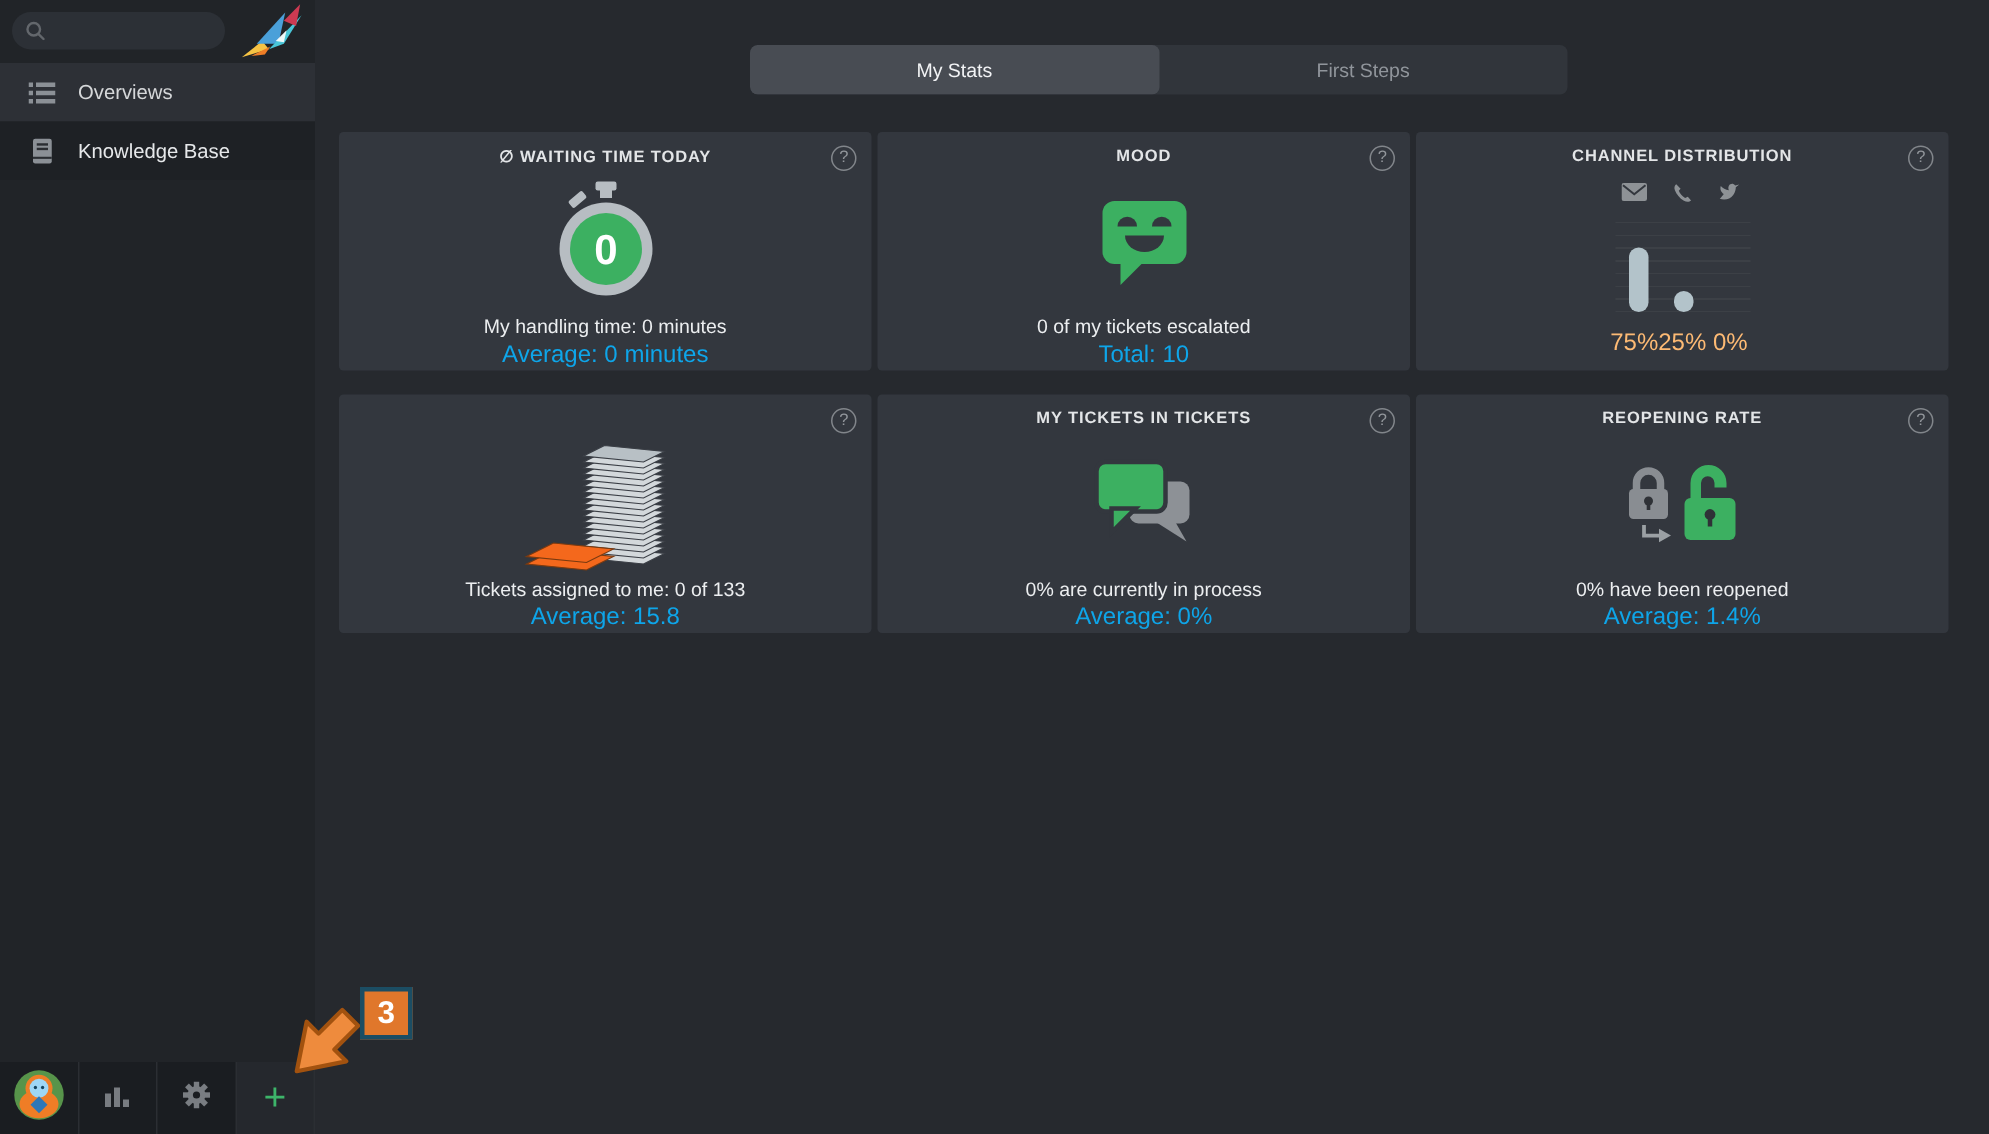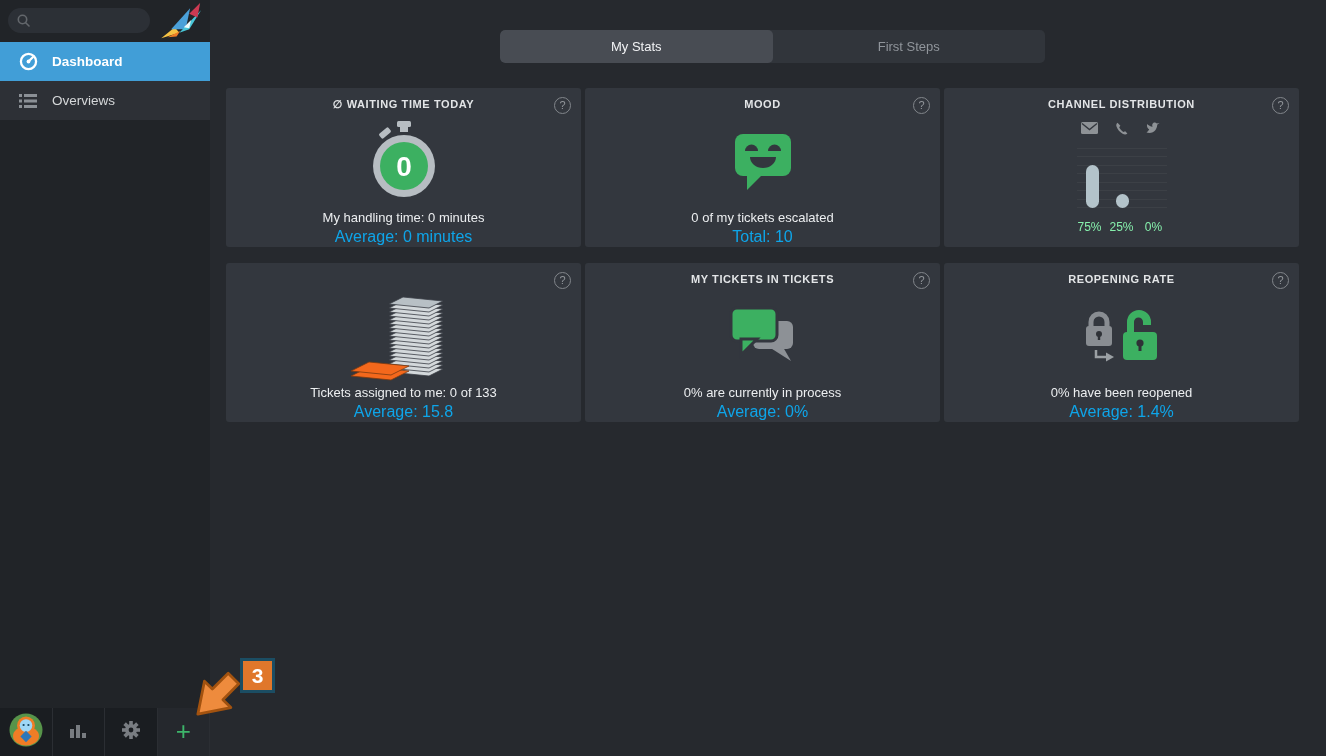--- a/index.html
+++ b/index.html
@@ -59,21 +59,21 @@
   
   .chan-icons { position:absolute; top:34px; left:0; right:0; display:flex;
     justify-content:center; }
   .chan-icons .ci { width:32px; display:flex; justify-content:center; }
   .chan-chart { position:absolute; top:60px; left:133px; width:90px; height:60px;
     background:repeating-linear-gradient(#3c4046 0 1px, transparent 1px 8.5px);
     display:flex; justify-content:center; align-items:flex-end; }
   .chan-col { width:32px; display:flex; justify-content:center; align-items:flex-end; }
   .bar { width:13px; border-radius:7px; background:#b3c3ca; }
   .chan-labels { position:absolute; top:132px; left:0; right:0; display:flex;
-    justify-content:center; font-size:12px; color:#86efac; }
+    justify-content:center; font-size:16px; color:#fdba74; }
   .chan-labels span { width:32px; text-align:center; }
 
   
   .anno-badge { position:absolute; left:240px; top:658px; width:35px; height:35px;
     background:#e0772b; border:3px solid #1b4d63; color:#fff; font-size:21px;
     font-weight:700; display:flex; align-items:center; justify-content:center;
     z-index:6; }
   .anno-arrow { position:absolute; left:187px; top:669px; width:56px; height:56px;
     transform:rotate(45deg); z-index:5; }
 </style>
@@ -97,42 +97,43 @@
         <polygon points="9,39 23,32 19,38" fill="#ef7d26"></polygon>
         <polygon points="13,30 34,7 29,30" fill="#4aa0d9"></polygon>
         <polygon points="22,34 46,9 33,30" fill="#49c6d8"></polygon>
         <polygon points="33,13 45,1 42,17" fill="#cc3a52"></polygon>
         <polygon points="27,28 35,20 33,29" fill="#ffffff" opacity="0.9"></polygon>
       </svg>
     </span>
   </div>
 
   <nav>
-    <div class="nav-item active">
-      <span class="nicon">
-        <svg width="19" height="19" viewBox="0 0 20 20">
-          <circle cx="10" cy="10" r="8" fill="none" stroke="#fff" stroke-width="2.4"></circle>
-          <line x1="10" y1="10" x2="14.5" y2="5.5" stroke="#fff" stroke-width="2.4" stroke-linecap="round"></line>
-          <circle cx="10" cy="10" r="2" fill="#fff"></circle>
-        </svg>
-      </span>
-      <span>Dashboard</span>
-    </div>
     <div class="nav-item row-light">
       <span class="nicon">
         <svg width="18" height="16" viewBox="0 0 18 16" fill="#8b9096">
           <rect x="0" y="1" width="3" height="3"></rect>
             <rect x="5" y="1" width="13" height="3"></rect>
           <rect x="0" y="6.5" width="3" height="3"></rect>
             <rect x="5" y="6.5" width="13" height="3"></rect>
           <rect x="0" y="12" width="3" height="3"></rect>
             <rect x="5" y="12" width="13" height="3"></rect>
         </svg>
       </span>
       <span>Overviews</span>
+    </div>
+    <div class="nav-item row-dark">
+      <span class="nicon">
+        <svg width="15" height="18" viewBox="0 0 15 18">
+          <rect x="1" y="0.5" width="12.5" height="16.5" rx="1.5" fill="#8b9096"></rect>
+          <rect x="3.5" y="3.5" width="7.5" height="1.6" fill="#2a2d32"></rect>
+          <rect x="3.5" y="6.5" width="7.5" height="1.6" fill="#2a2d32"></rect>
+          <rect x="1" y="12.5" width="12.5" height="1.4" fill="#2a2d32"></rect>
+        </svg>
+      </span>
+      <span>Knowledge Base</span>
     </div>
   </nav>
 
   <div class="taskbar">
     <div class="task-cell">
       <span>
         <svg width="34" height="34" viewBox="0 0 34 34">
           <circle cx="17" cy="17" r="16.5" fill="#57944a"></circle>
           <ellipse cx="17" cy="23" rx="13" ry="9.5" fill="#ef7d26"></ellipse>
           <circle cx="17" cy="12.5" r="9" fill="#ef7d26"></circle>

